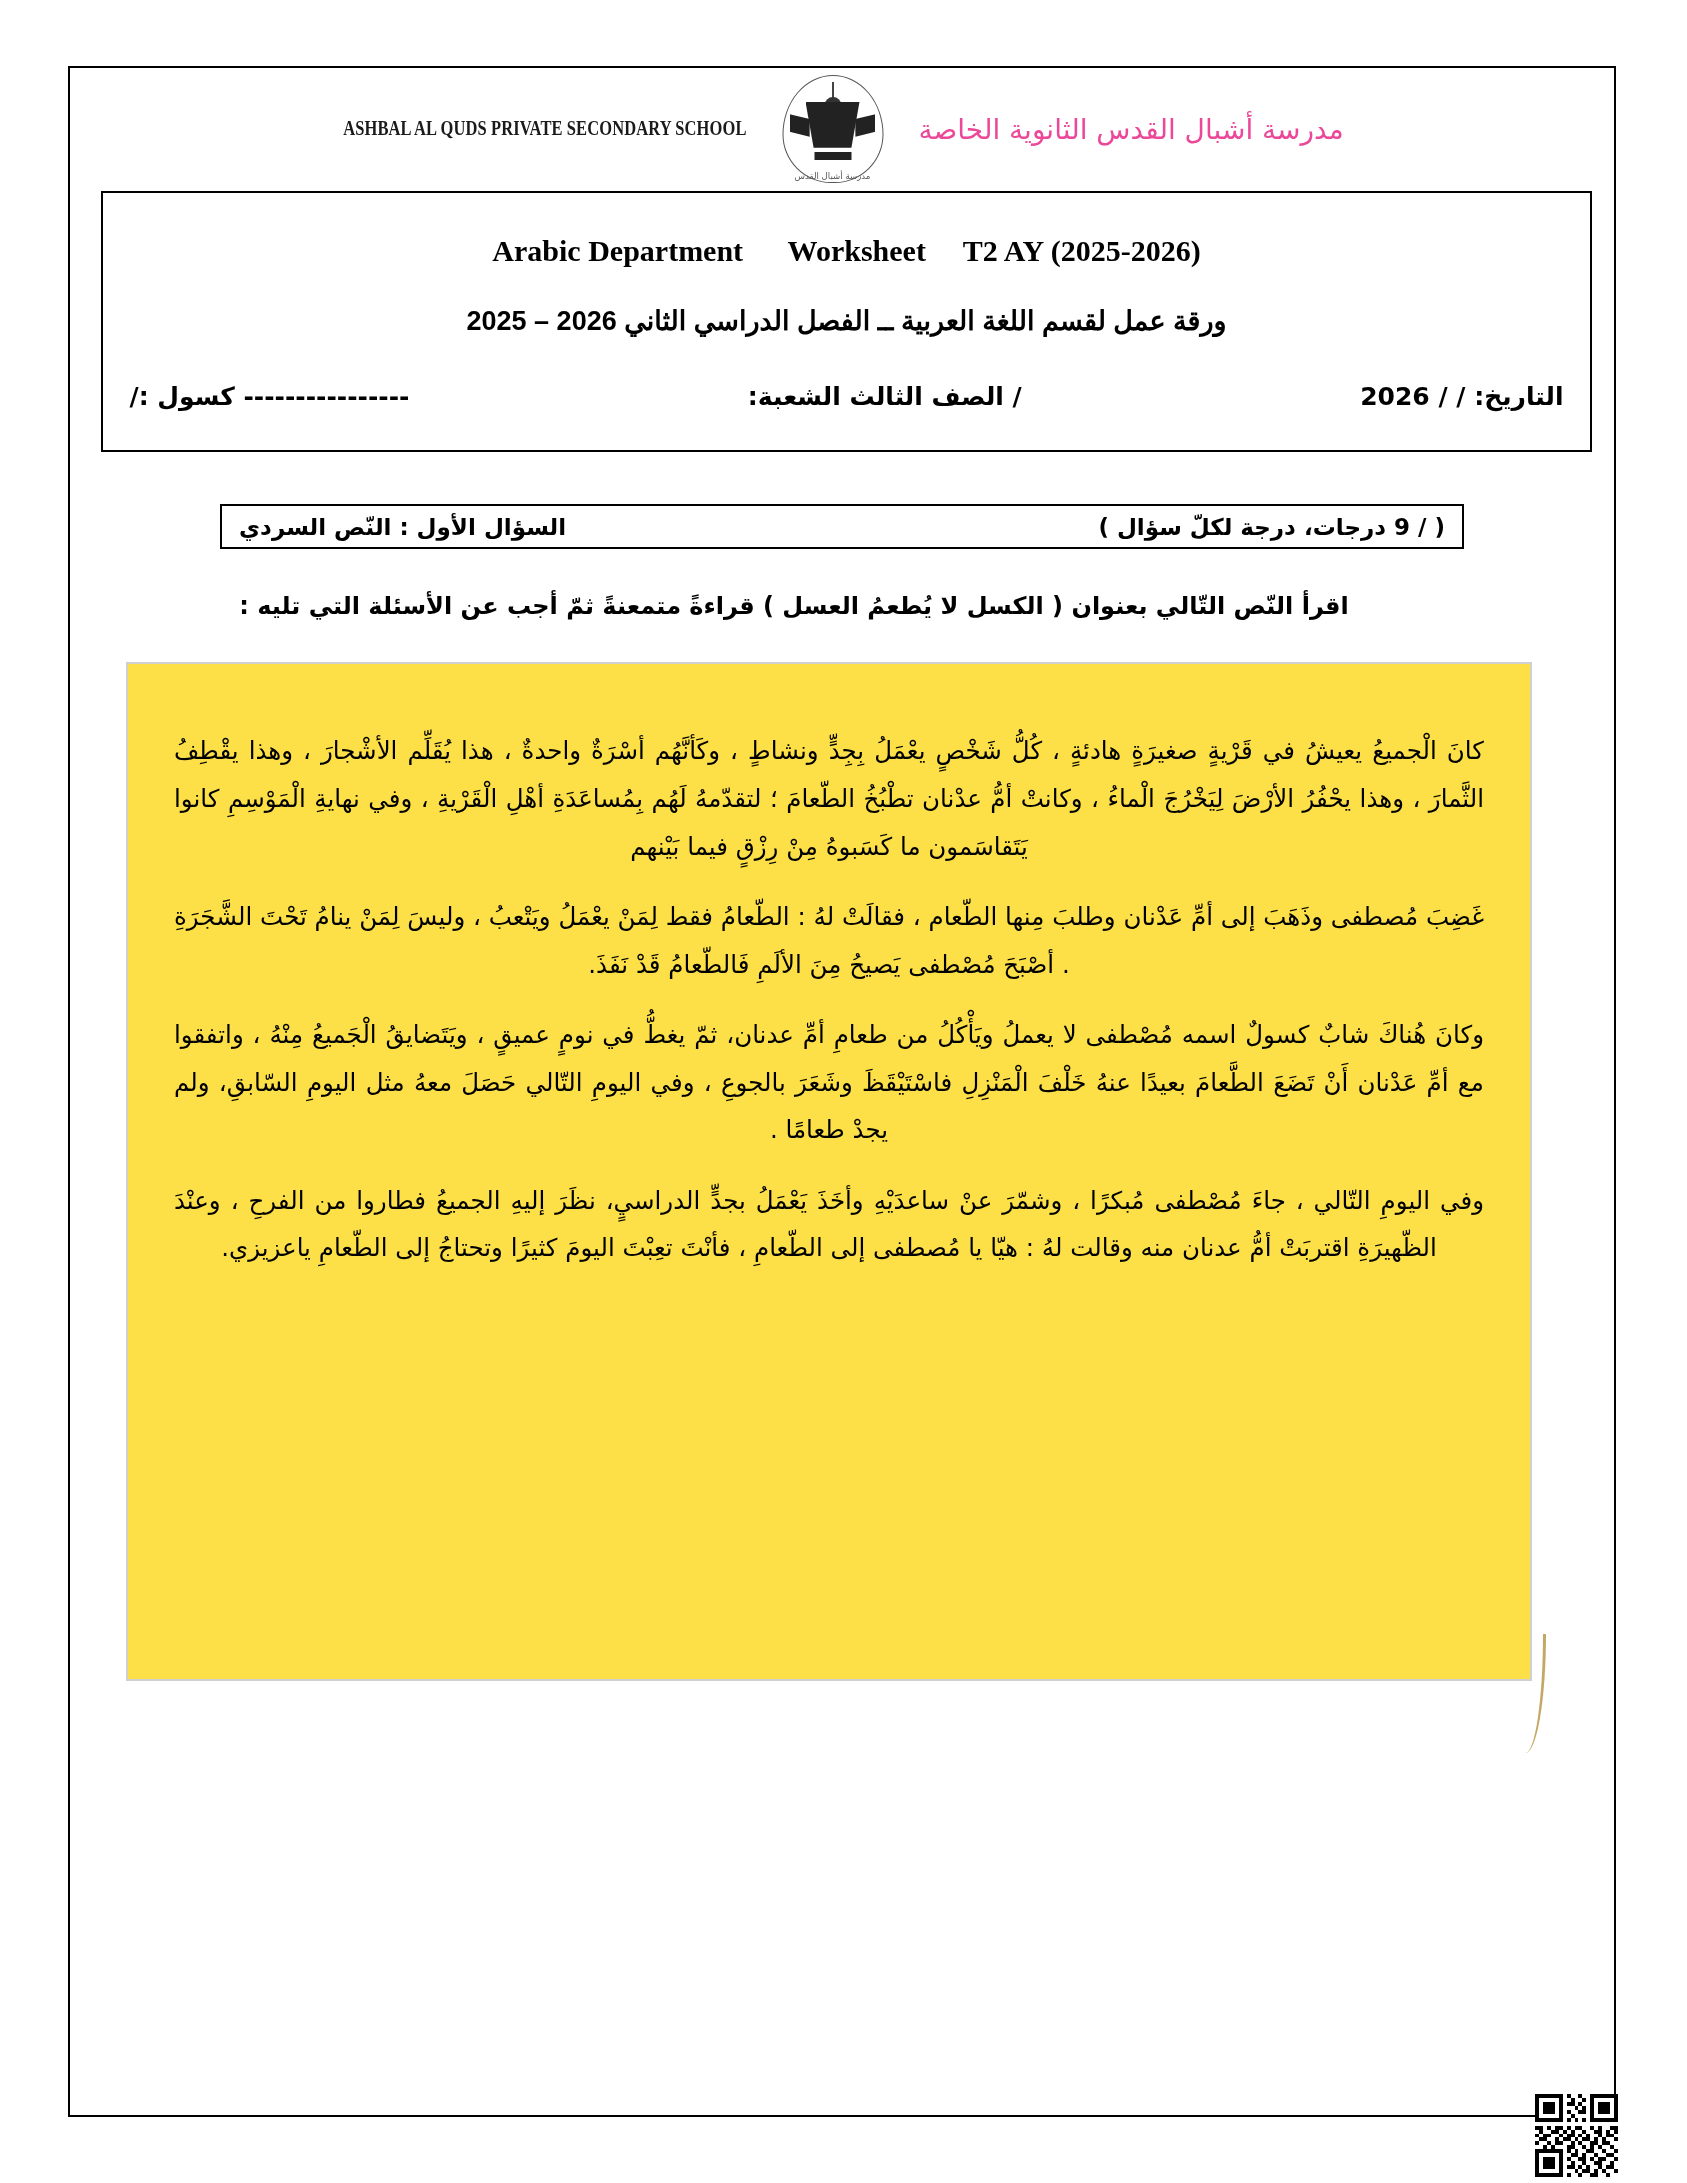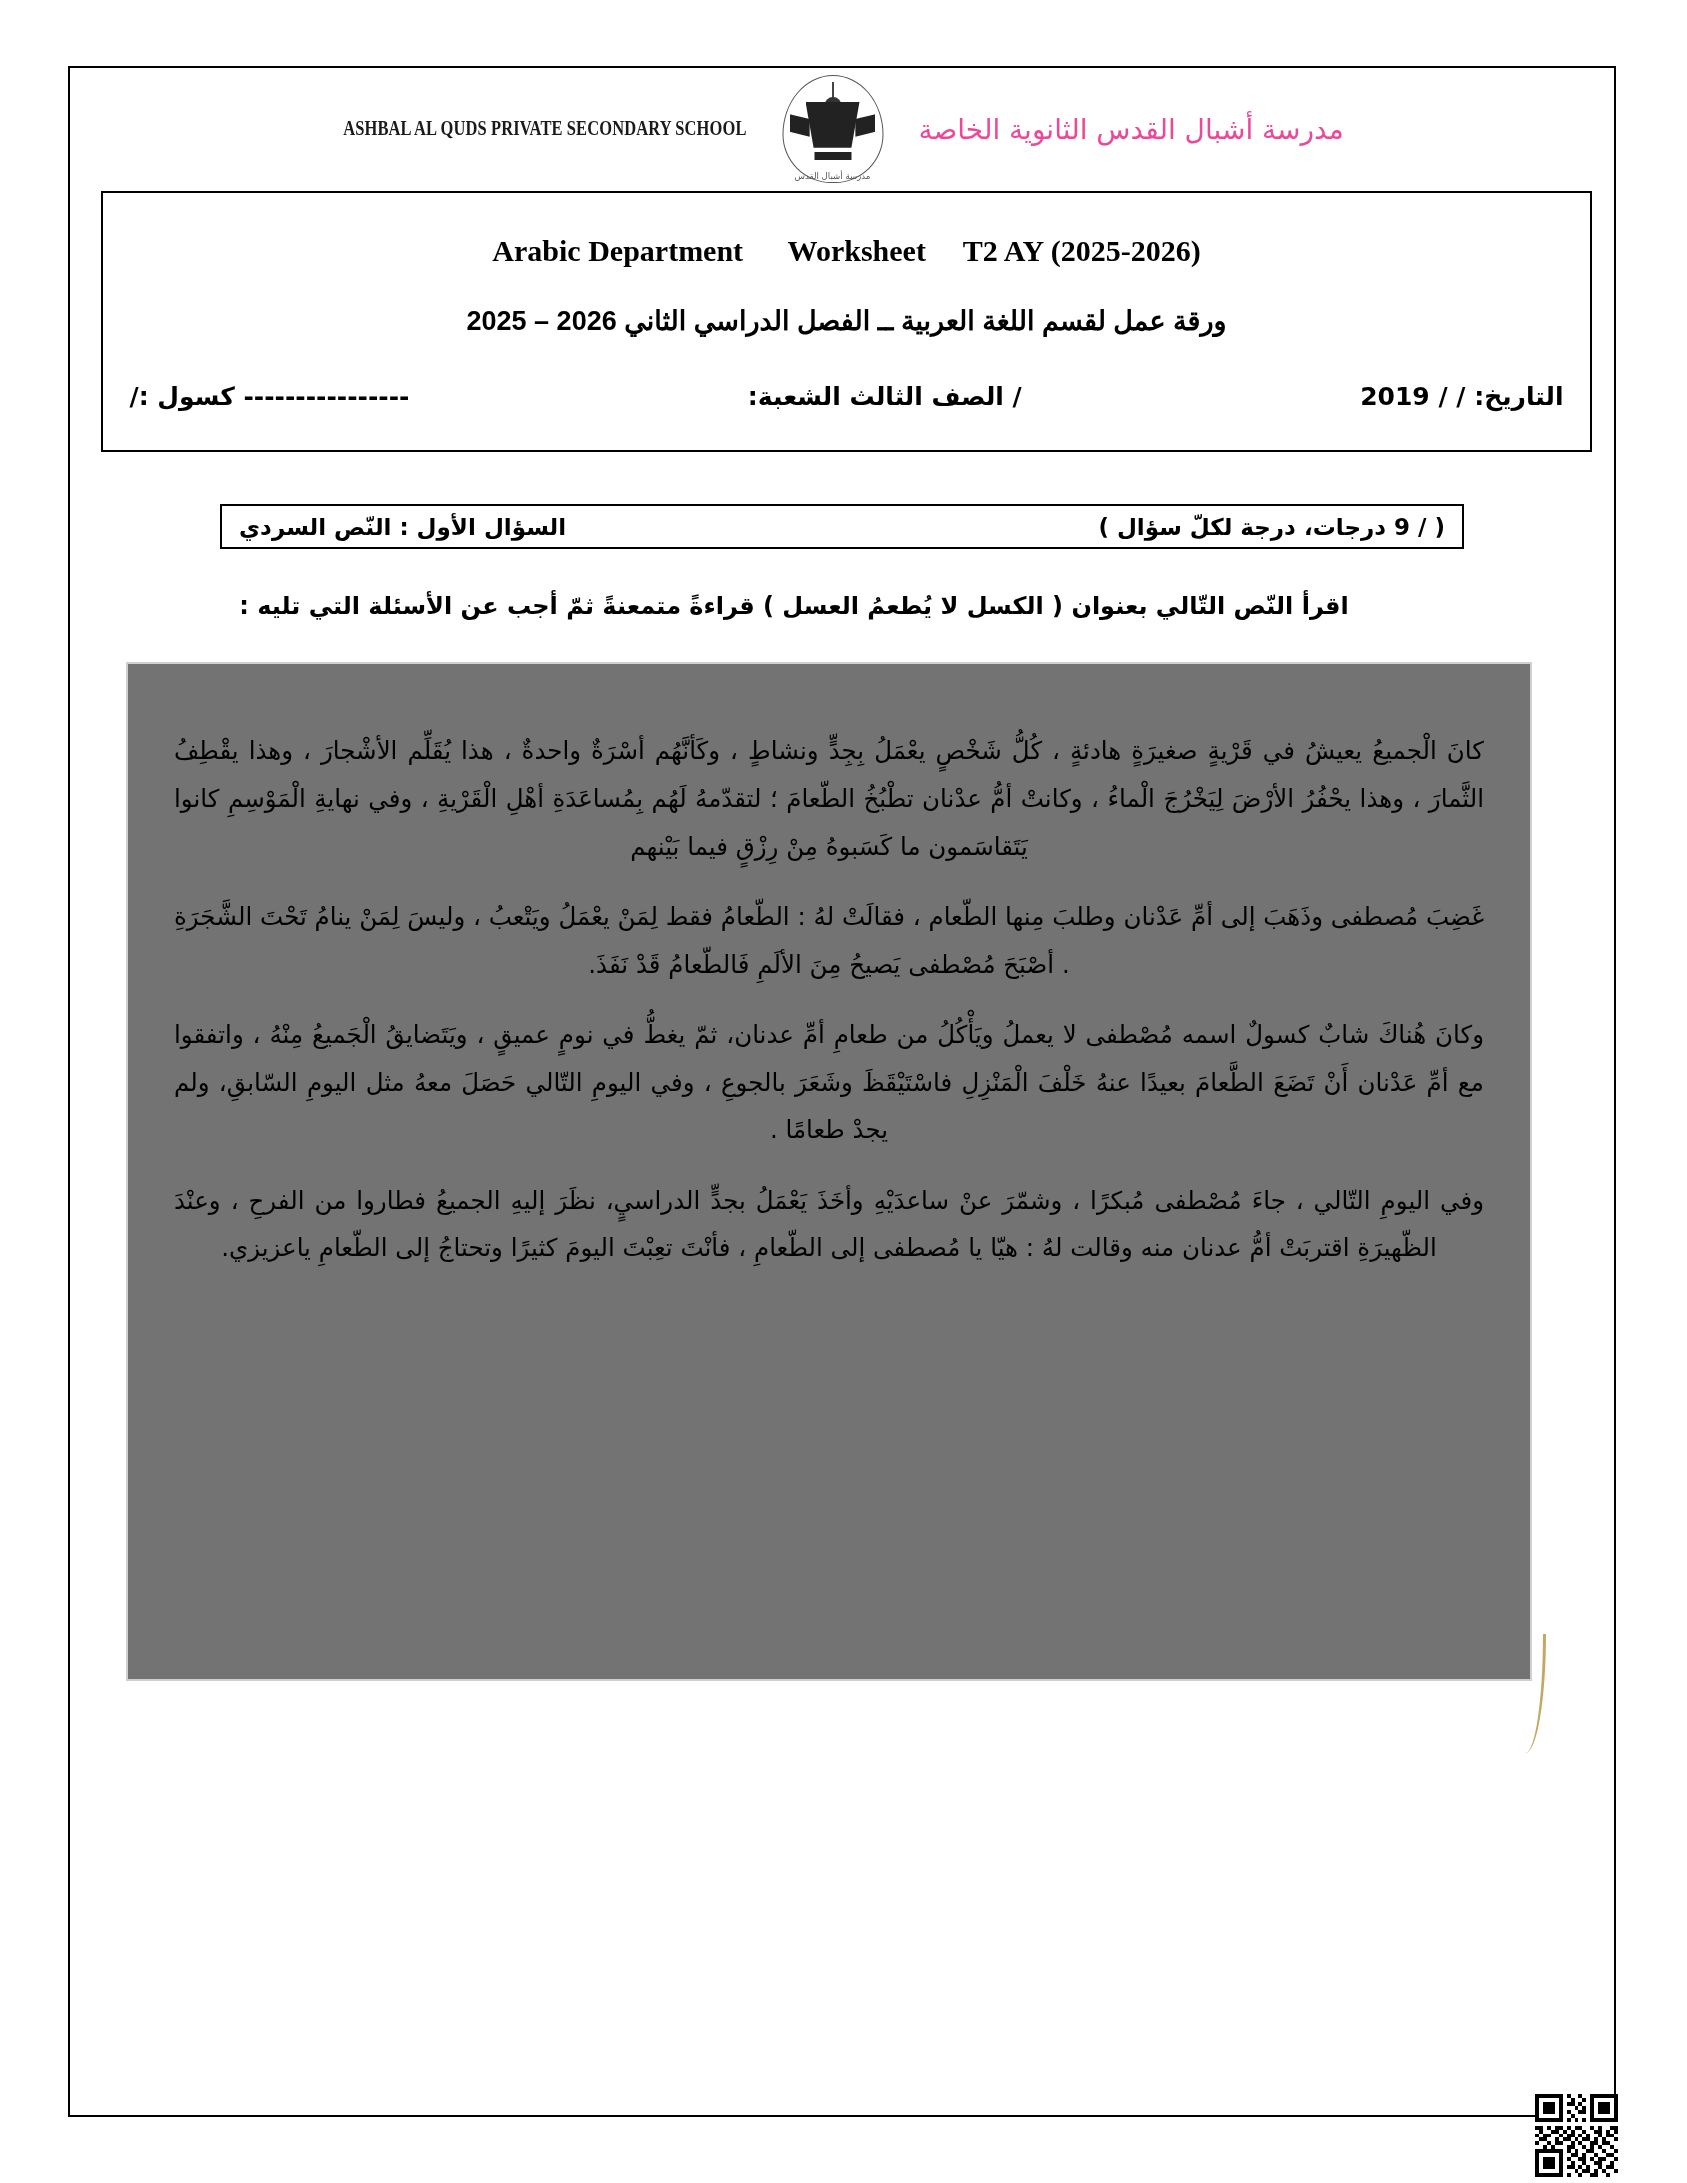--- a/index.html
+++ b/index.html
@@ -153,21 +153,21 @@
 
   
   #passage-box {
     position: absolute;
     left: 126px;
     top: 662px;
     width: 1406px;
     height: 1019px;
     border: 2px solid #d0d0d0;
     box-sizing: border-box;
-    background: #737373;
+    background: #fde047;
     padding: 63px 46px 20px 46px;
   }
   #passage-box p {
     margin: 0 0 22.5px 0;
     font-family: "DejaVu Sans", sans-serif;
     font-size: 24.5px;
     line-height: 1.95;
     text-align: justify;
     text-align-last: center;
     color: #000000;
@@ -288,21 +288,21 @@
 </div>
 
 <div id="header-box">
   <div id="title-en">Arabic Department      Worksheet     T2 AY (2025-2026)</div>
 
   <div id="title-ar">ورقة عمل لقسم اللغة العربية ــ الفصل الدراسي الثاني  2026 – 2025</div>
 
   <div id="student-row">
     <div class="cell">
       <span>التاريخ:</span>
-      <span>/   /  2019</span>
+      <span>/   /  2026</span>
     </div>
     <div class="cell">
       <span>/</span>
       <span>الصف الثالث الشعبة:</span>
     </div>
     <div class="cell">
       <span>----------------</span>
       <span>كسول :/</span>
     </div>
   </div>

